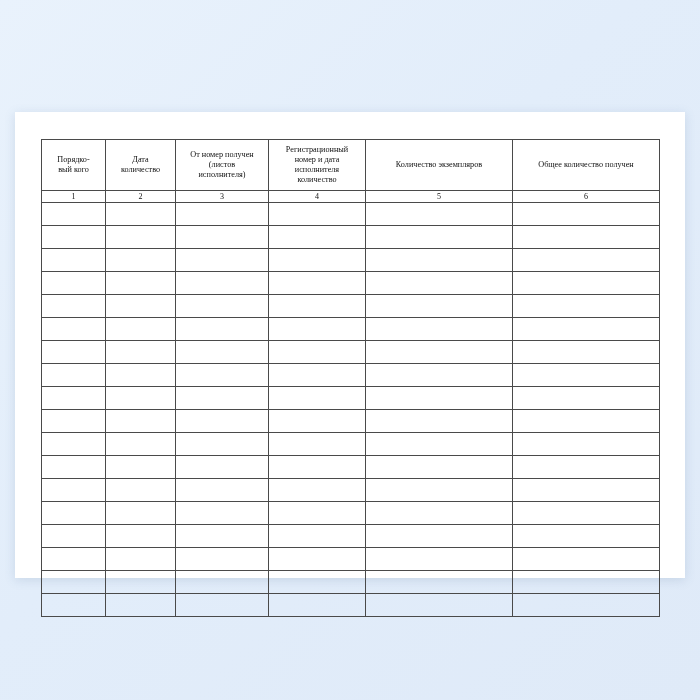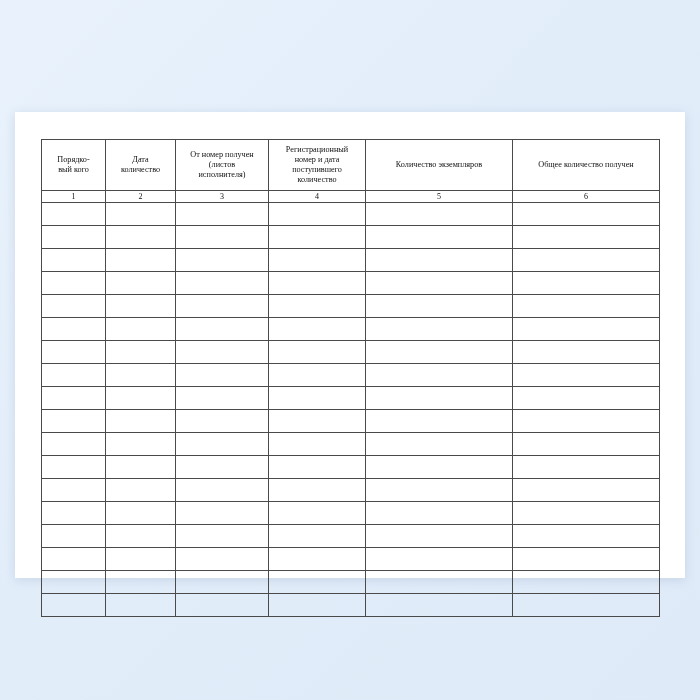--- a/index.html
+++ b/index.html
@@ -97,21 +97,21 @@
               <span>количество</span>
             </th>
             <th>
               <span>От номер получен</span><br>
               <span>(листов</span><br>
               <span>исполнителя)</span>
             </th>
             <th>
               <span>Регистрационный</span><br>
               <span>номер и дата</span><br>
-              <span>поступившего</span><br>
+              <span>исполнителя</span><br>
               <span>количество</span>
             </th>
             <th class="h-wide">
               <span>Количество экземпляров</span>
             </th>
             <th class="h-wide">
               <span>Общее количество получен</span>
             </th>
           </tr>
           <tr>

